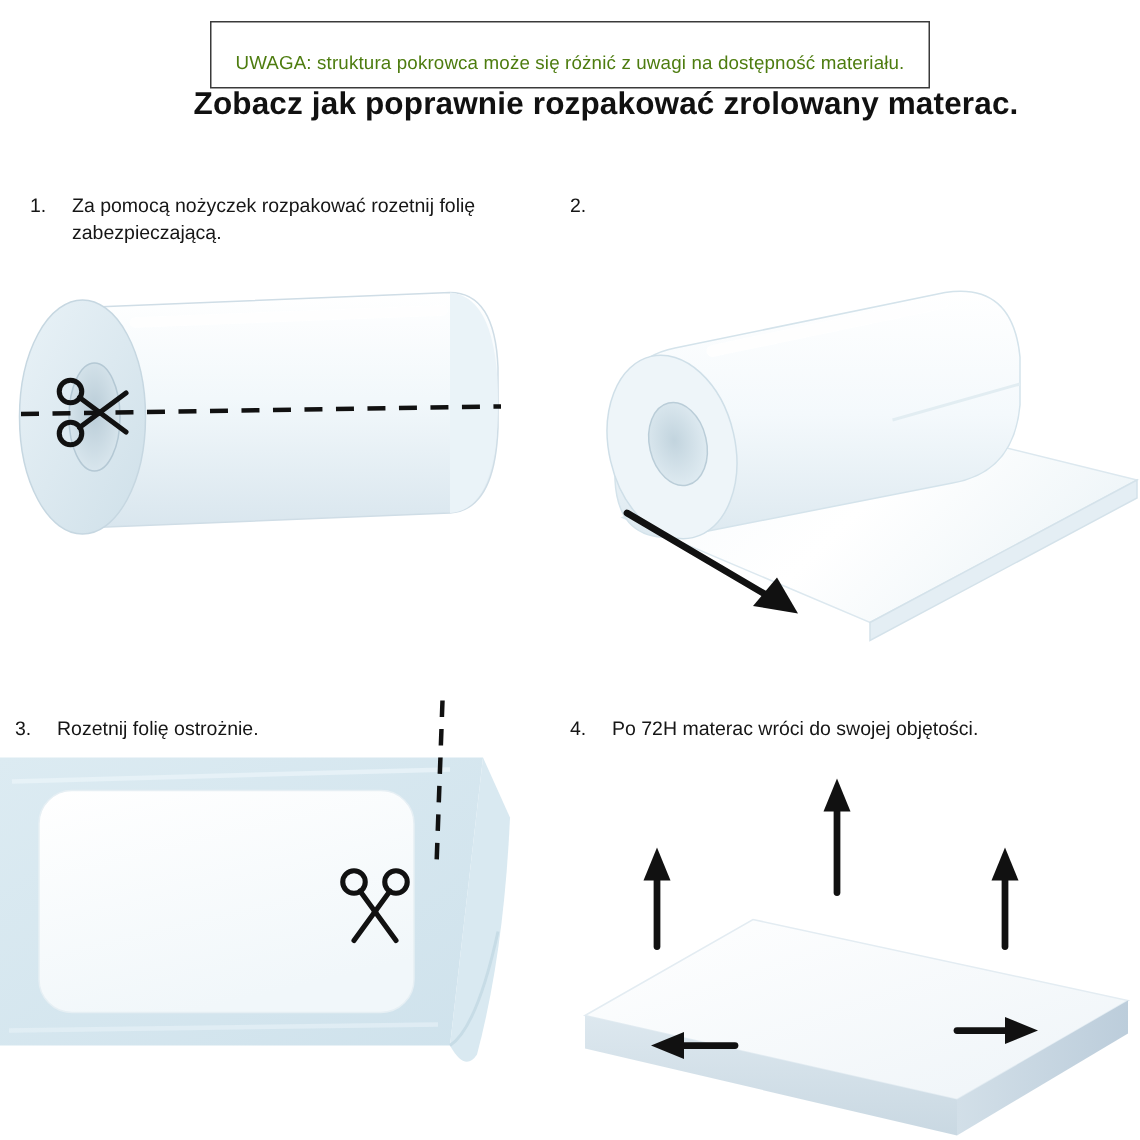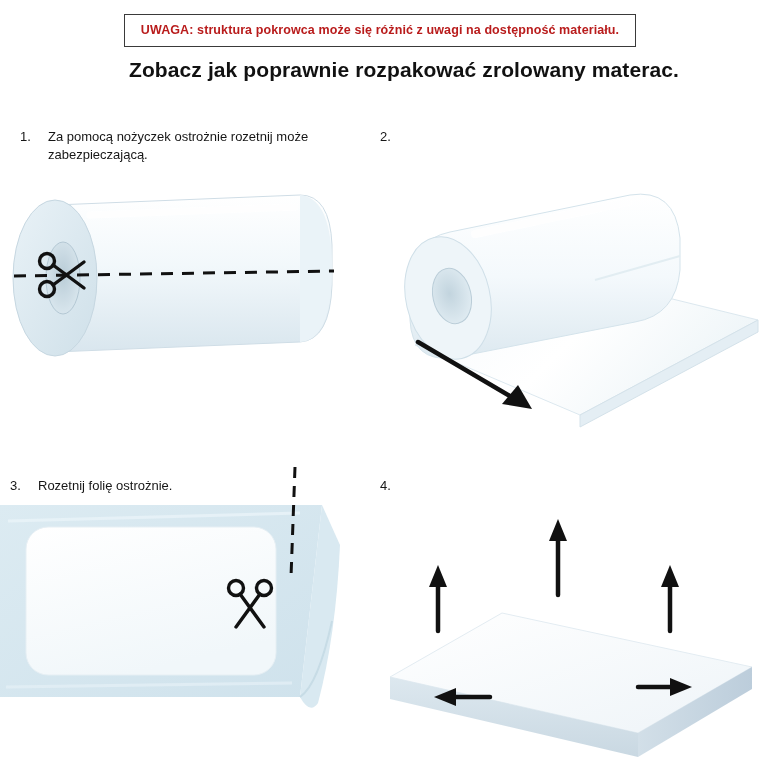--- a/index.html
+++ b/index.html
@@ -20,25 +20,25 @@
   .notice-wrap {
     position: absolute;
     top: 14px;
     left: 0;
     width: 100%;
     display: flex;
     justify-content: center;
   }
   .notice {
     border: 1px solid #3a3a3a;
-    padding: 8px 16px 9px 16px;
+    padding: 20px 16px 9px 16px;
     font-size: 12.5px;
-    font-weight: bold;
+    font-weight: normal;
     letter-spacing: 0.1px;
-    color: #b91c1c;
+    color: #4d7c0f;
     background: #fff;
     white-space: nowrap;
   }
 
   
   .heading {
     position: absolute;
     top: 58px;
     left: 0;
     width: 100%;
@@ -107,21 +107,21 @@
   <div class="notice">UWAGA: struktura pokrowca może się różnić z uwagi na dostępność materiału.</div>
 </div>
 
 <div class="heading">Zobacz jak poprawnie rozpakować zrolowany materac.</div>
 
 <div class="grid">
 
   <div class="cell cell-1">
     <div class="step-head c1-head">
       <span class="step-num">1.</span>
-      <span class="step-text">Za pomocą nożyczek ostrożnie rozetnij może zabezpieczającą.</span>
+      <span class="step-text">Za pomocą nożyczek rozpakować rozetnij folię zabezpieczającą.</span>
     </div>
     <div class="art">
       <svg width="380" height="325" viewBox="0 0 380 325">
         <defs>
           <linearGradient id="rollBody" x1="0" y1="0" x2="0" y2="1">
             <stop offset="0%" stop-color="#ffffff"></stop>
             <stop offset="45%" stop-color="#f2f8fb"></stop>
             <stop offset="100%" stop-color="#d9e6ee"></stop>
           </linearGradient>
           <linearGradient id="rollFace" x1="0" y1="0" x2="1" y2="1">
@@ -245,20 +245,21 @@
           <line x1="13" y1="32" x2="46" y2="8" stroke="#111" stroke-width="3.4" stroke-linecap="round"></line>
           <circle cx="27" cy="22" r="2.2" fill="#111"></circle>
         </g>
       </svg>
     </div>
   </div>
 
   <div class="cell cell-4">
     <div class="step-head c4-head">
       <span class="step-num">4.</span>
+      <span class="step-text">Po 72H materac wróci do swojej objętości.</span>
     </div>
     <div class="art">
       <svg width="380" height="325" viewBox="0 0 380 325">
         <defs>
           <linearGradient id="topFace" x1="0" y1="0" x2="1" y2="1">
             <stop offset="0%" stop-color="#ffffff"></stop>
             <stop offset="100%" stop-color="#eef4f8"></stop>
           </linearGradient>
           <linearGradient id="frontFace" x1="0" y1="0" x2="0" y2="1">
             <stop offset="0%" stop-color="#dde8ef"></stop>

